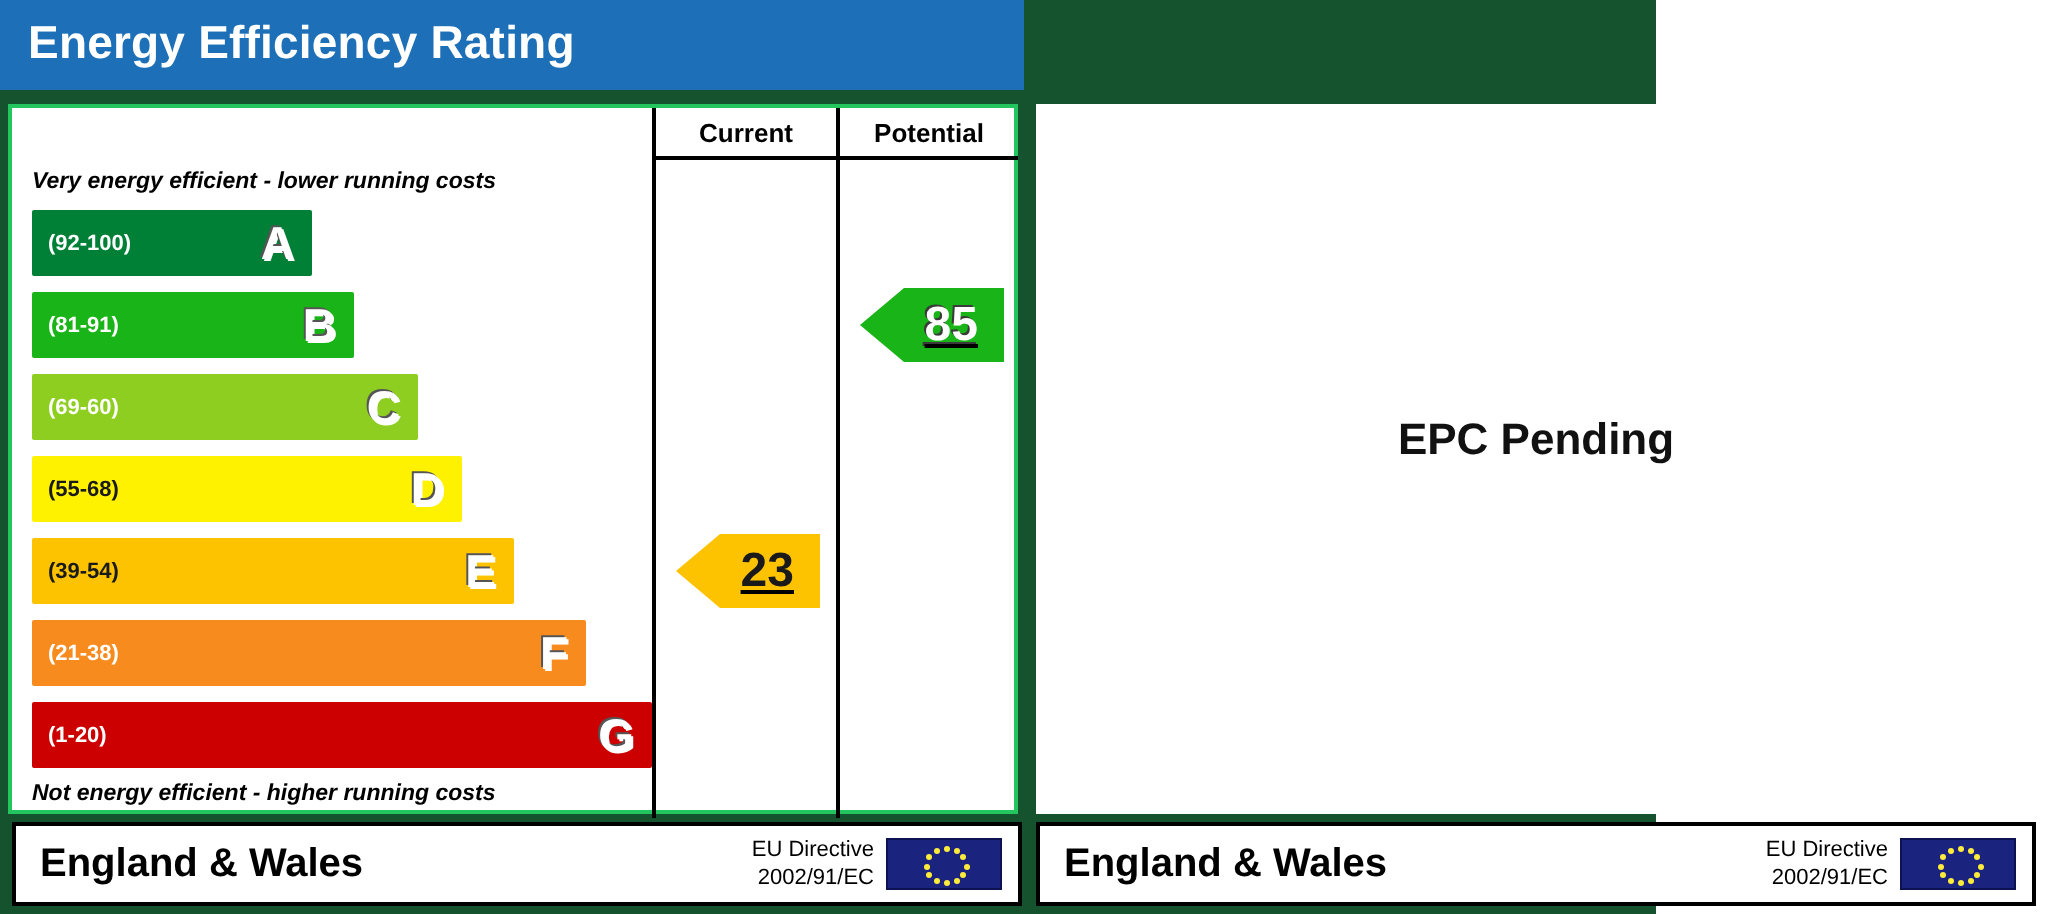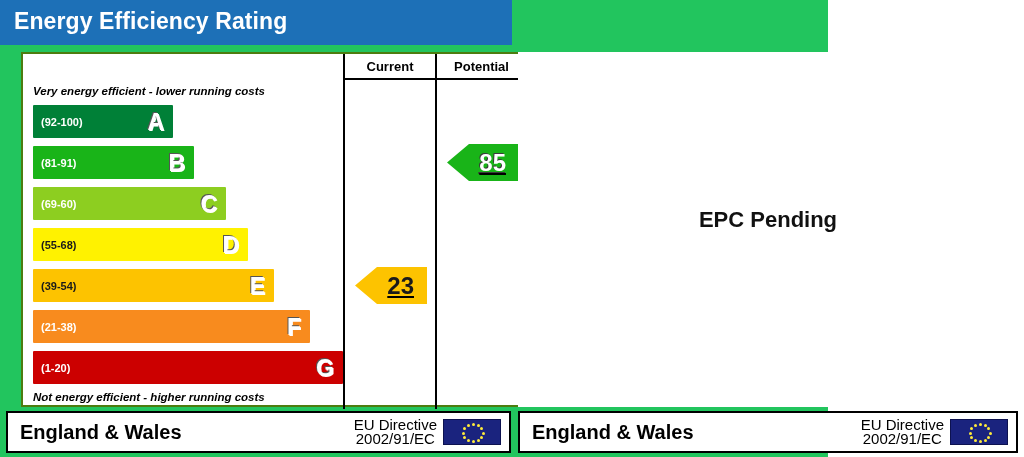--- a/index.html
+++ b/index.html
@@ -9,21 +9,21 @@
     height: 457px;
     background: #ffffff;
     font-family: "Liberation Sans", sans-serif;
     overflow: hidden;
   }
 
   #page {
     position: relative;
     width: 828px;
     height: 457px;
-    background: #22c55e;
+    background: #14532d;
   }
 
   
   .panel-header {
     position: absolute;
     top: 0;
     height: 45px;
     background: #1d70b7;
   }
   .panel-header.left  { left: 0;   width: 512px; }
@@ -37,24 +37,24 @@
     font-weight: bold;
     color: #ffffff;
     letter-spacing: 0.1px;
     white-space: nowrap;
   }
 
   
   .chart-panel {
     position: absolute;
     top: 52px;
-    left: 21px;
+    left: 4px;
     width: 505px;
     height: 355px;
-    border: 2px solid #4d7c0f;
+    border: 2px solid #22c55e;
     background: #ffffff;
   }
   .right-panel {
     position: absolute;
     top: 52px;
     left: 518px;
     width: 500px;
     height: 355px;
     background: #ffffff;
   }
@@ -187,23 +187,23 @@
     left: 12px;
     top: 8px;
     font-size: 20px;
     font-weight: bold;
     color: #000000;
     white-space: nowrap;
   }
   .footer-directive {
     position: absolute;
     top: 5px;
-    font-size: 15px;
+    font-size: 11px;
     color: #000000;
-    text-align: center;
+    text-align: right;
     line-height: 14px;
     white-space: nowrap;
   }
   .footer.left  .footer-directive { right: 72px; }
   .footer.right .footer-directive { right: 72px; }
 
   .eu-flag {
     position: absolute;
     top: 6px;
     right: 8px;

